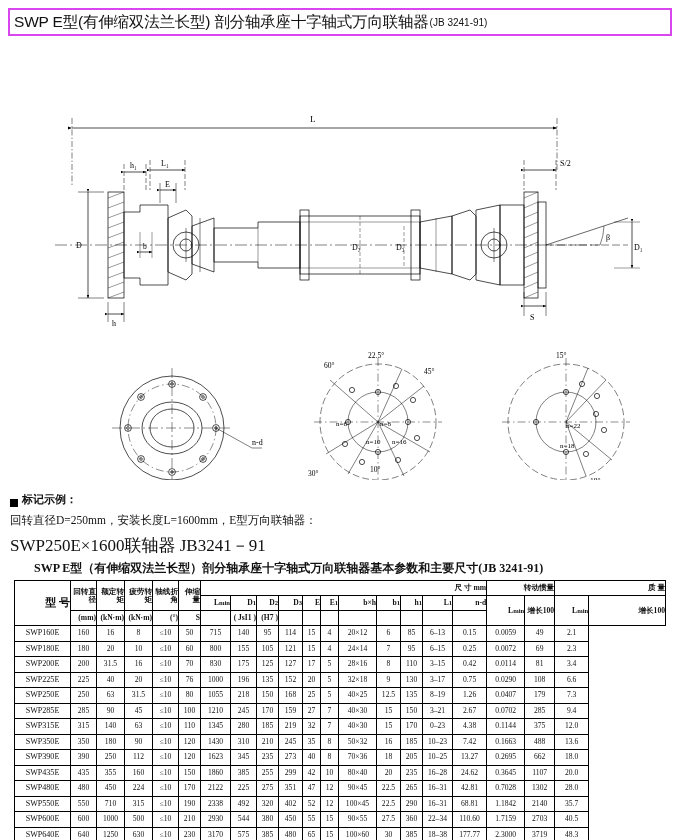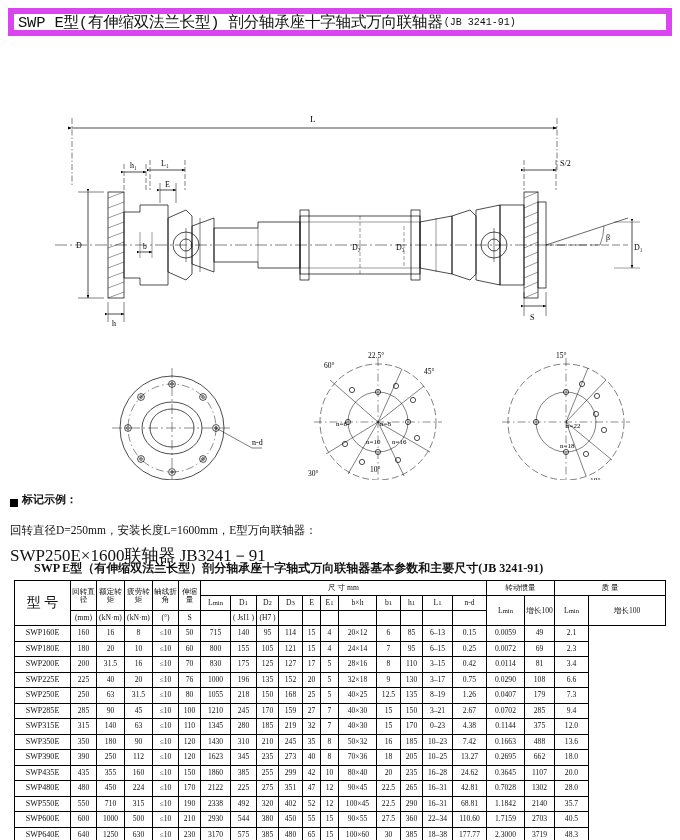--- a/index.html
+++ b/index.html
@@ -10,37 +10,37 @@
     font-family: "Liberation Sans", sans-serif;
     color: #111;
     position: relative;
     overflow: hidden;
   }
   .page { position: relative; width: 680px; height: 840px; }
 
   
   .title-bar {
     position: absolute; left: 8px; top: 8px; width: 664px; height: 28px;
-    border: 6px solid #d946ef;
+    border: 2px solid #d946ef;
     display: flex; align-items: center;
     padding: 0 4px;
-    font-family: Liberation Mono, monospace;
+    font-family: Liberation Sans, sans-serif;
   }
   .title-main { font-size: 15.5px; letter-spacing: -0.2px; white-space: nowrap; }
   .title-sub { font-size: 10px; margin-left: 1px; }
 
   
   .drawing { position:absolute; left:0; top:40px; width:680px; height:440px; }
   .svgwrap { position:absolute; left:0; top:0; }
 
   
   .example { position: absolute; left: 10px; top: 492px; width: 660px; font-family: "Liberation Serif", serif; }
   .ex-head { font-size: 11px; font-weight: bold; display:flex; align-items:flex-end; }
   .ex-sq { display:inline-block; width:8px; height:8px; background:#000; margin-right:4px; }
-  .ex-l1 { font-size: 11.5px; margin-top: 16px; }
+  .ex-l1 { font-size: 11.5px; margin-top: 6px; }
   .ex-l2 { font-size: 17px; margin-top: 6px; }
 
   
   .tbl-caption {
     position:absolute; left: 34px; top: 560px; width: 620px;
     font-family: "Liberation Serif", serif;
     font-size: 12px; font-weight: bold; white-space: nowrap;
   }
 
   
@@ -52,22 +52,22 @@
     font-size: 7.6px;
     table-layout: fixed;
   }
   table.spec th, table.spec td {
     border: 1px solid #000;
     text-align: center;
     vertical-align: middle;
     padding: 0;
     line-height: 1.05;
   }
-  table.spec thead th { font-weight: normal; }
-  .h-model { font-size: 14px; }
+  table.spec thead th { font-weight: bold; text-align: right; }
+  .h-model { font-size: 11px; }
   .unit { font-size: 6.6px; }
   .rowh { height: 15px; }
   table.spec tbody td { height: 15.5px; }
   td.model { font-size: 8.1px; }
 </style>
 </head>
 <body>
 
 <div class="page">
 

